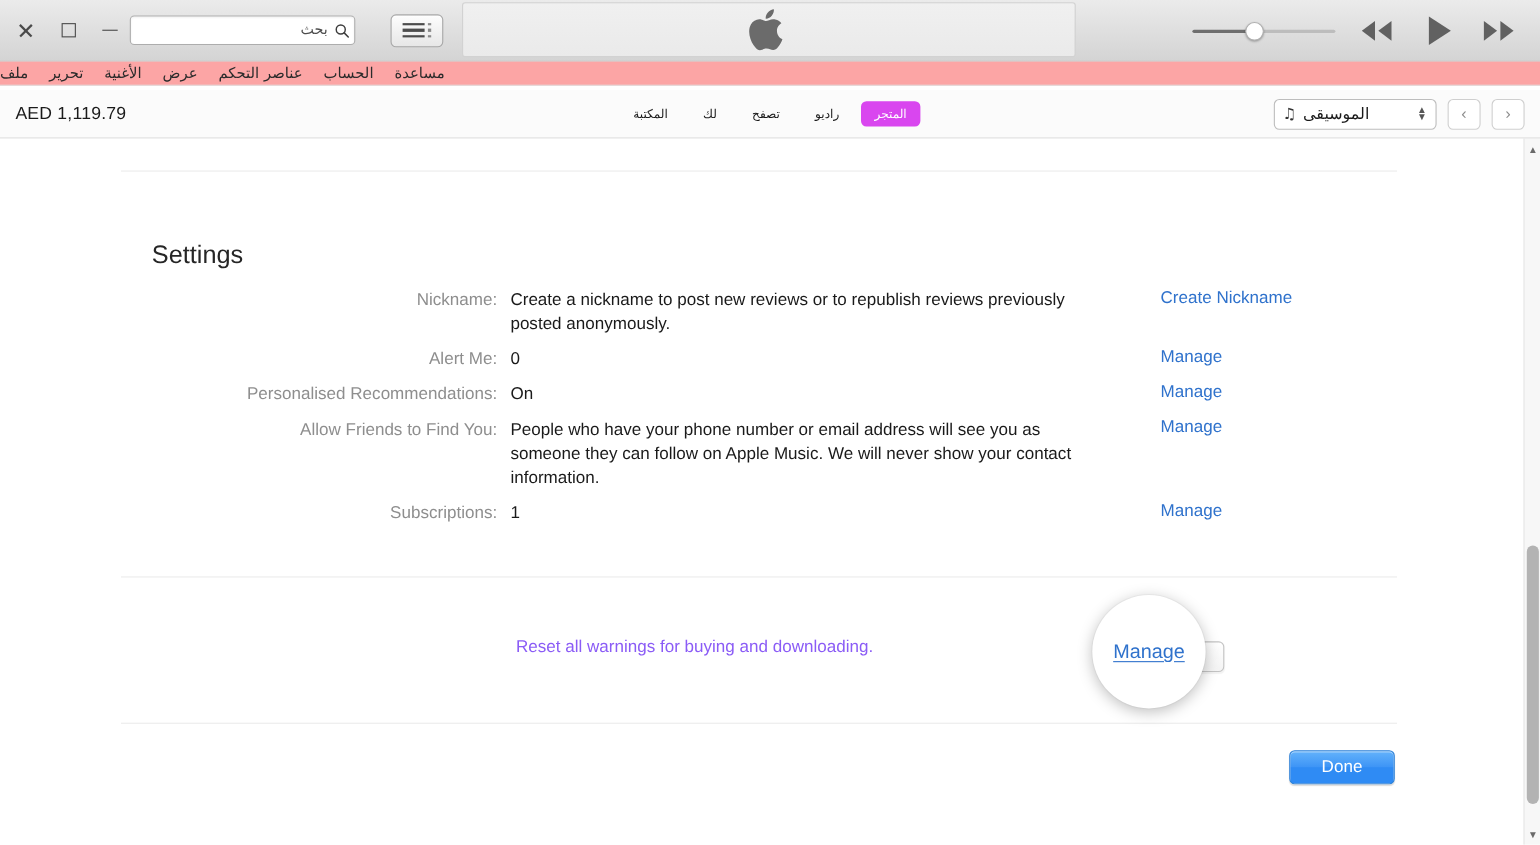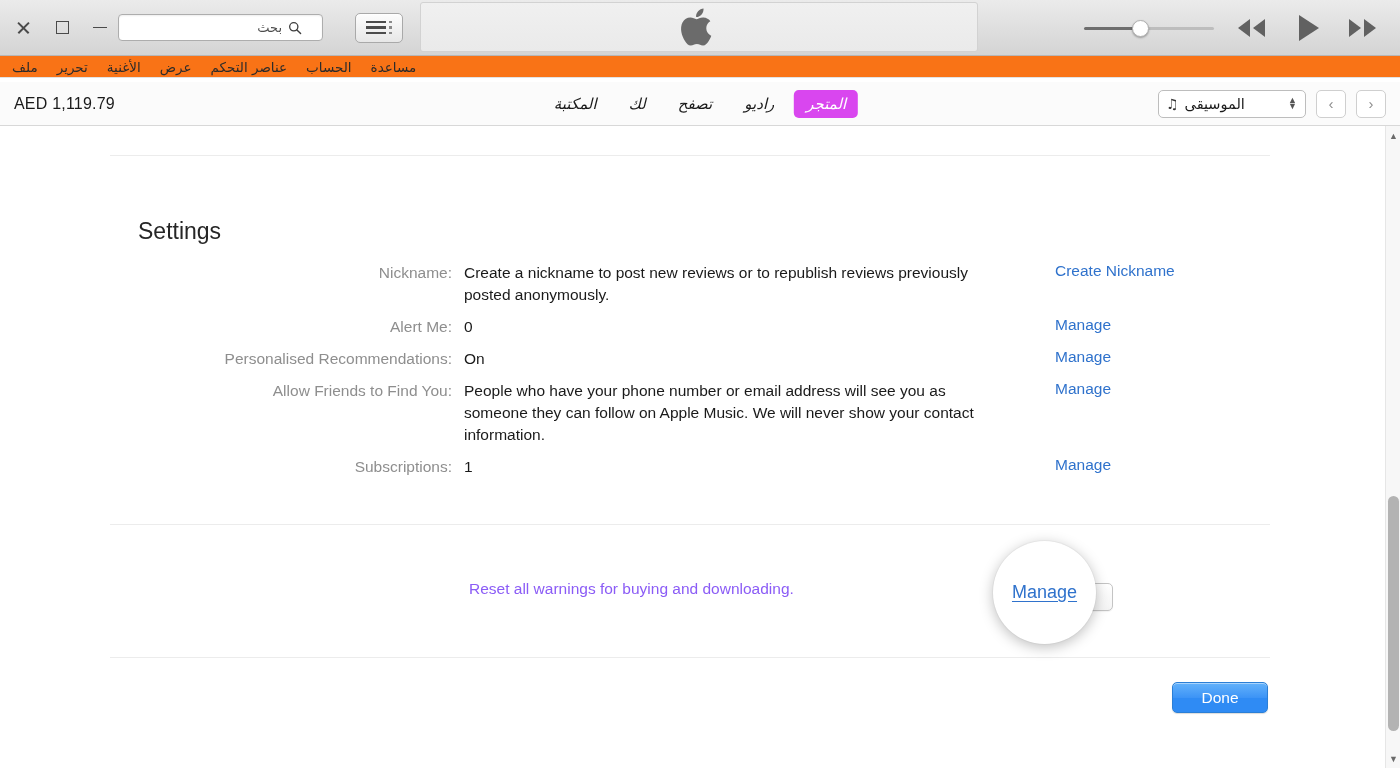--- a/index.html
+++ b/index.html
@@ -32,21 +32,21 @@
   }
   .win-close::before { transform: rotate(45deg); }
   .win-close::after  { transform: rotate(-45deg); }
   .win-max .sq { width: 13px; height: 13px; border: 1.6px solid #4a4a4a; }
   .win-min .ln { width: 14px; height: 1.6px; background: #4a4a4a; }
 
   .search-wrap { position: relative; }
   .search-box {
     width: 205px; height: 27px; border: 1px solid #adadad; border-radius: 4px;
     background: #fff; display: flex; align-items: center; justify-content: flex-end;
-    padding-right: 20px; gap: 6px;
+    padding-right: 4px; gap: 6px;
     box-shadow: inset 0 1px 2px rgba(0,0,0,.07);
   }
   .search-ph {
     font-size: 13px; color: #4d4d4d; direction: rtl;
     font-family: "DejaVu Sans", sans-serif;
   }
   .mag { width: 14px; height: 14px; flex: none; }
 
   .list-btn {
     margin-left: 32px;
@@ -78,45 +78,45 @@
   .vol-knob {
     position: absolute; left: 48px; top: 2px; width: 17px; height: 17px;
     background: #fff; border: 1px solid #b0b0b0; border-radius: 50%;
     box-shadow: 0 1px 2px rgba(0,0,0,.3);
   }
   .tp { cursor: default; }
 
   
   .menubar {
     position: absolute; top: 56px; left: 0; width: 1400px; height: 22px;
-    background: #f97316; border-bottom: 1px solid #e2e2e2;
+    background: #fca5a5; border-bottom: 1px solid #e2e2e2;
     display: flex; flex-direction: row-reverse; align-items: center;
-    padding-right: 14px; gap: 19px; direction: rtl; padding-left: 12px;
+    padding-right: 14px; gap: 19px; direction: rtl;
   }
   .menu-item {
     font-family: "DejaVu Sans", sans-serif; font-size: 13.5px; color: #2b2b2b;
     white-space: nowrap;
   }
 
   
   .navbar {
     position: absolute; top: 82px; left: 0; width: 1400px; height: 44px;
     background: #fbfbfb; border-bottom: 1px solid #d8d8d8;
     display: flex; align-items: center;
   }
   .balance {
     position: absolute; left: 14px; font-size: 16px; color: #1a1a1a; letter-spacing: .2px;
   }
   .tabs {
     position: absolute; left: 50%; transform: translateX(-50%);
     display: flex; flex-direction: row-reverse; align-items: center; gap: 8px; direction: rtl;
   }
   .tab {
-    font-family: "DejaVu Sans", sans-serif; font-size: 15px; color: #1a1a1a;
-    padding: 5px 12px; border-radius: 5px; white-space: nowrap; font-style: italic;
+    font-family: "DejaVu Sans", sans-serif; font-size: 11px; color: #1a1a1a;
+    padding: 5px 12px; border-radius: 5px; white-space: nowrap;
   }
   .tab.active { background: #d946ef; color: #fff; }
 
   .nav-right {
     position: absolute; right: 14px; display: flex; align-items: center; gap: 10px;
   }
   .media-select {
     height: 28px; min-width: 148px; border: 1px solid #bdbdbd; border-radius: 5px;
     background: #fff; display: flex; flex-direction: row-reverse; align-items: center;
     justify-content: space-between; padding: 0 8px 0 7px; gap: 8px; direction: rtl;

